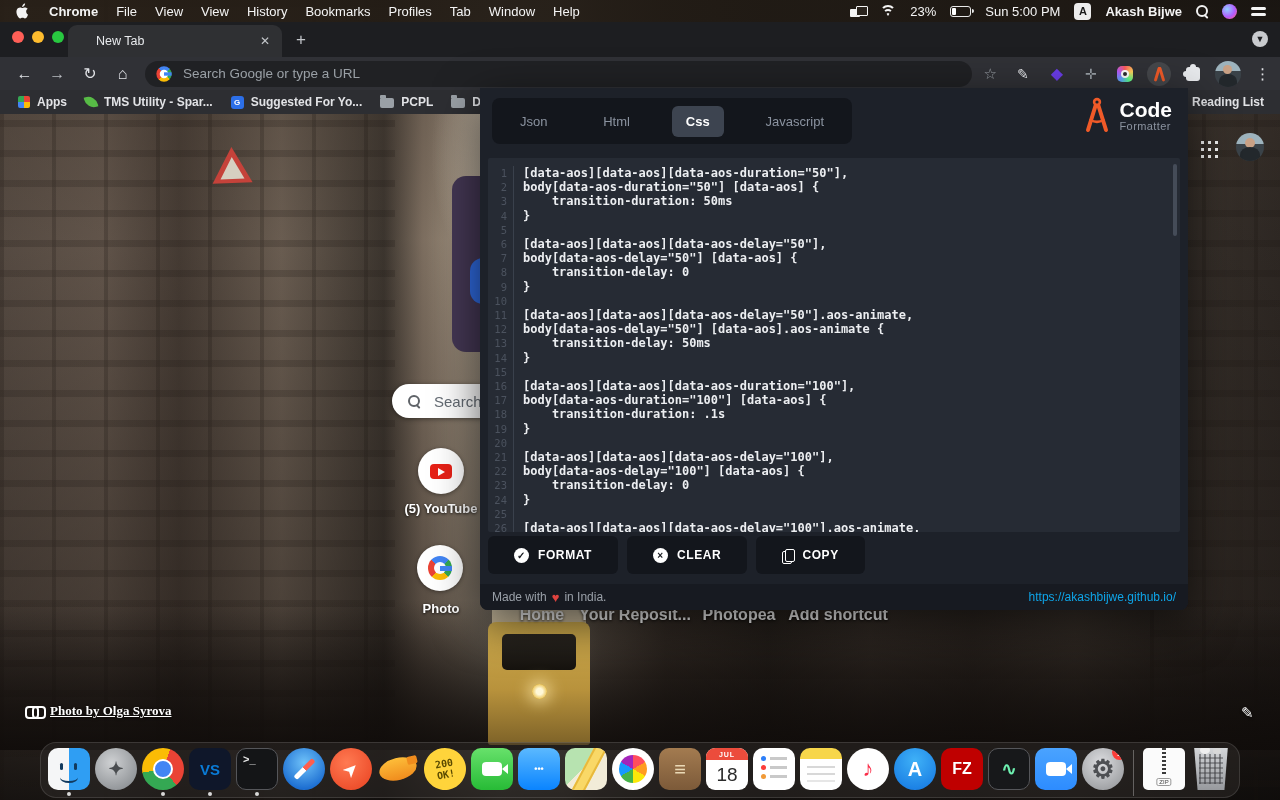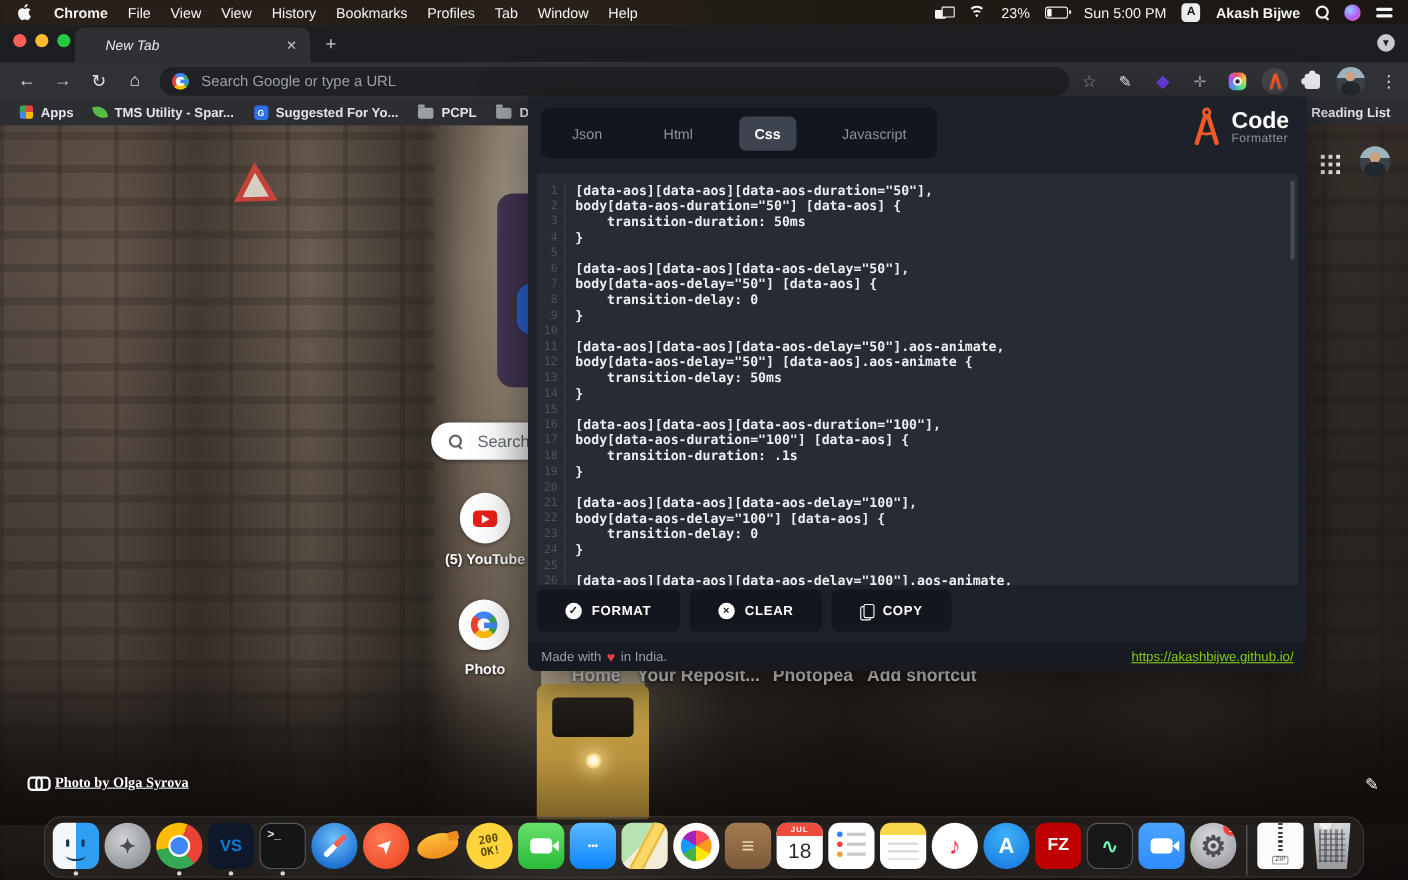--- a/index.html
+++ b/index.html
@@ -101,21 +101,21 @@
   .siri { width:15px; height:15px; border-radius:50%; background:radial-gradient(circle at 35% 35%, #8fd0ff, #b05cff 55%, #ff5c8a 90%); }
   .cc-lines { position:relative; width:15px; height:9px; }
   .cc-lines::before,.cc-lines::after { content:""; position:absolute; left:0; width:15px; height:3px; background:#f4f4f4; border-radius:2px; }
   .cc-lines::before { top:0; } .cc-lines::after { bottom:0; }
 
   
   #tabstrip { left:0; top:22px; width:1280px; height:35px; background:#1d1e21; z-index:10; }
   .tl { position:absolute; top:9px; width:12px; height:12px; border-radius:50%; }
   #tl-close{ left:12px; background:#ff5f57; } #tl-min{ left:32px; background:#febc2e; } #tl-zoom{ left:52px; background:#28c840; }
   #tab { position:absolute; left:68px; top:3px; width:214px; height:32px; background:#2f3033; border-radius:9px 9px 0 0; display:flex; align-items:center; color:#e8eaed; }
-  #tab .title { margin-left:28px; font-size:12.5px;font-style:italic; }
+  #tab .title { margin-left:28px; font-size:12.5px; }
   #tab .x { margin-left:auto; margin-right:12px; font-size:12px; color:#c3c6ca; cursor:pointer; }
   #newtab-btn { position:absolute; left:296px; top:8px; font-size:17px; color:#c3c6ca; cursor:pointer; }
   #tabsearch { position:absolute; right:12px; top:9px; width:16px; height:16px; border-radius:50%; background:#c9cbce; color:#202124; font-size:9px; display:flex; align-items:center; justify-content:center; cursor:pointer; }
 
   #toolbar { left:0; top:57px; width:1280px; height:33px; background:#303136; z-index:10; display:flex; align-items:center; }
   .nav-ic { font-size:16px; color:#dfe1e5; margin-left:16px; cursor:pointer; width:18px; text-align:center; }
   #fwd-btn { color:#b9bcc1; }
   #omnibox { margin-left:14px; width:888px; height:26px; background:#202124; border-radius:13px; display:flex; align-items:center; cursor:text; }
   #omnibox .gicon { margin-left:10px; transform:scale(.85); }
   #omnibox .ph { margin-left:10px; font-size:13.5px; color:#9aa0a6; }
@@ -164,21 +164,21 @@
   .crow .ct { padding-left:9px; white-space:pre; color:#eceef1; }
   #code-scroll { position:absolute; right:3px; top:6px; width:4px; height:72px; background:#454c58; border-radius:2px; }
   #fmt-actions { position:absolute; left:8px; top:448px; display:flex; gap:9px; }
   .fmt-btn { height:38px; background:#13161c; border-radius:6px; border:none; color:#fff; font-family:inherit; font-weight:bold; font-size:12px; letter-spacing:.6px; padding:0 26px; display:flex; align-items:center; gap:9px; cursor:pointer; }
   .cicon { width:15px; height:15px; border-radius:50%; background:#fff; color:#13161c; font-size:10px; font-weight:bold; display:flex; align-items:center; justify-content:center; }
   .cp { position:relative; width:11px; height:13px; }
   .cp::before { content:""; position:absolute; left:0; top:2px; width:8px; height:11px; border:1.5px solid #fff; border-radius:2px; background:#13161c; }
   .cp::after { content:""; position:absolute; left:3px; top:0; width:8px; height:11px; border:1.5px solid #fff; border-radius:2px; background:#13161c; }
   #fmt-footer { position:absolute; left:0; right:0; bottom:0; height:26px; background:#171a21; border-radius:0 0 8px 8px; display:flex; align-items:center; padding:0 12px; font-size:12px; color:#9aa0a8; }
   #fmt-footer .heart { color:#e0433f; margin:0 5px; font-size:13px; }
-  #fmt-footer a { margin-left:auto; color:#84cc16; text-decoration:underline; cursor:pointer; }
+  #fmt-footer a { margin-left:auto; color:#0ea5e9; cursor:pointer; }
 
   
   #dock { position:absolute; left:50%; transform:translateX(-50%); bottom:2px; height:56px; z-index:40;
     background:rgba(46,42,40,.52); border:1px solid rgba(255,255,255,.12); border-radius:16px;
     display:flex; align-items:flex-start; padding:5px 7px 0; gap:5px; }
   .dock-item { position:relative; width:42px; height:50px; cursor:pointer; }
   .dicon { width:42px; height:42px; border-radius:10px; display:flex; align-items:center; justify-content:center; position:relative; overflow:hidden; }
   .dicon.circle { border-radius:50%; }
   .dglyph { font-weight:bold; }
   .dot { position:absolute; left:50%; bottom:2px; width:4px; height:4px; margin-left:-2px; border-radius:50%; background:#d8d8d8; }

